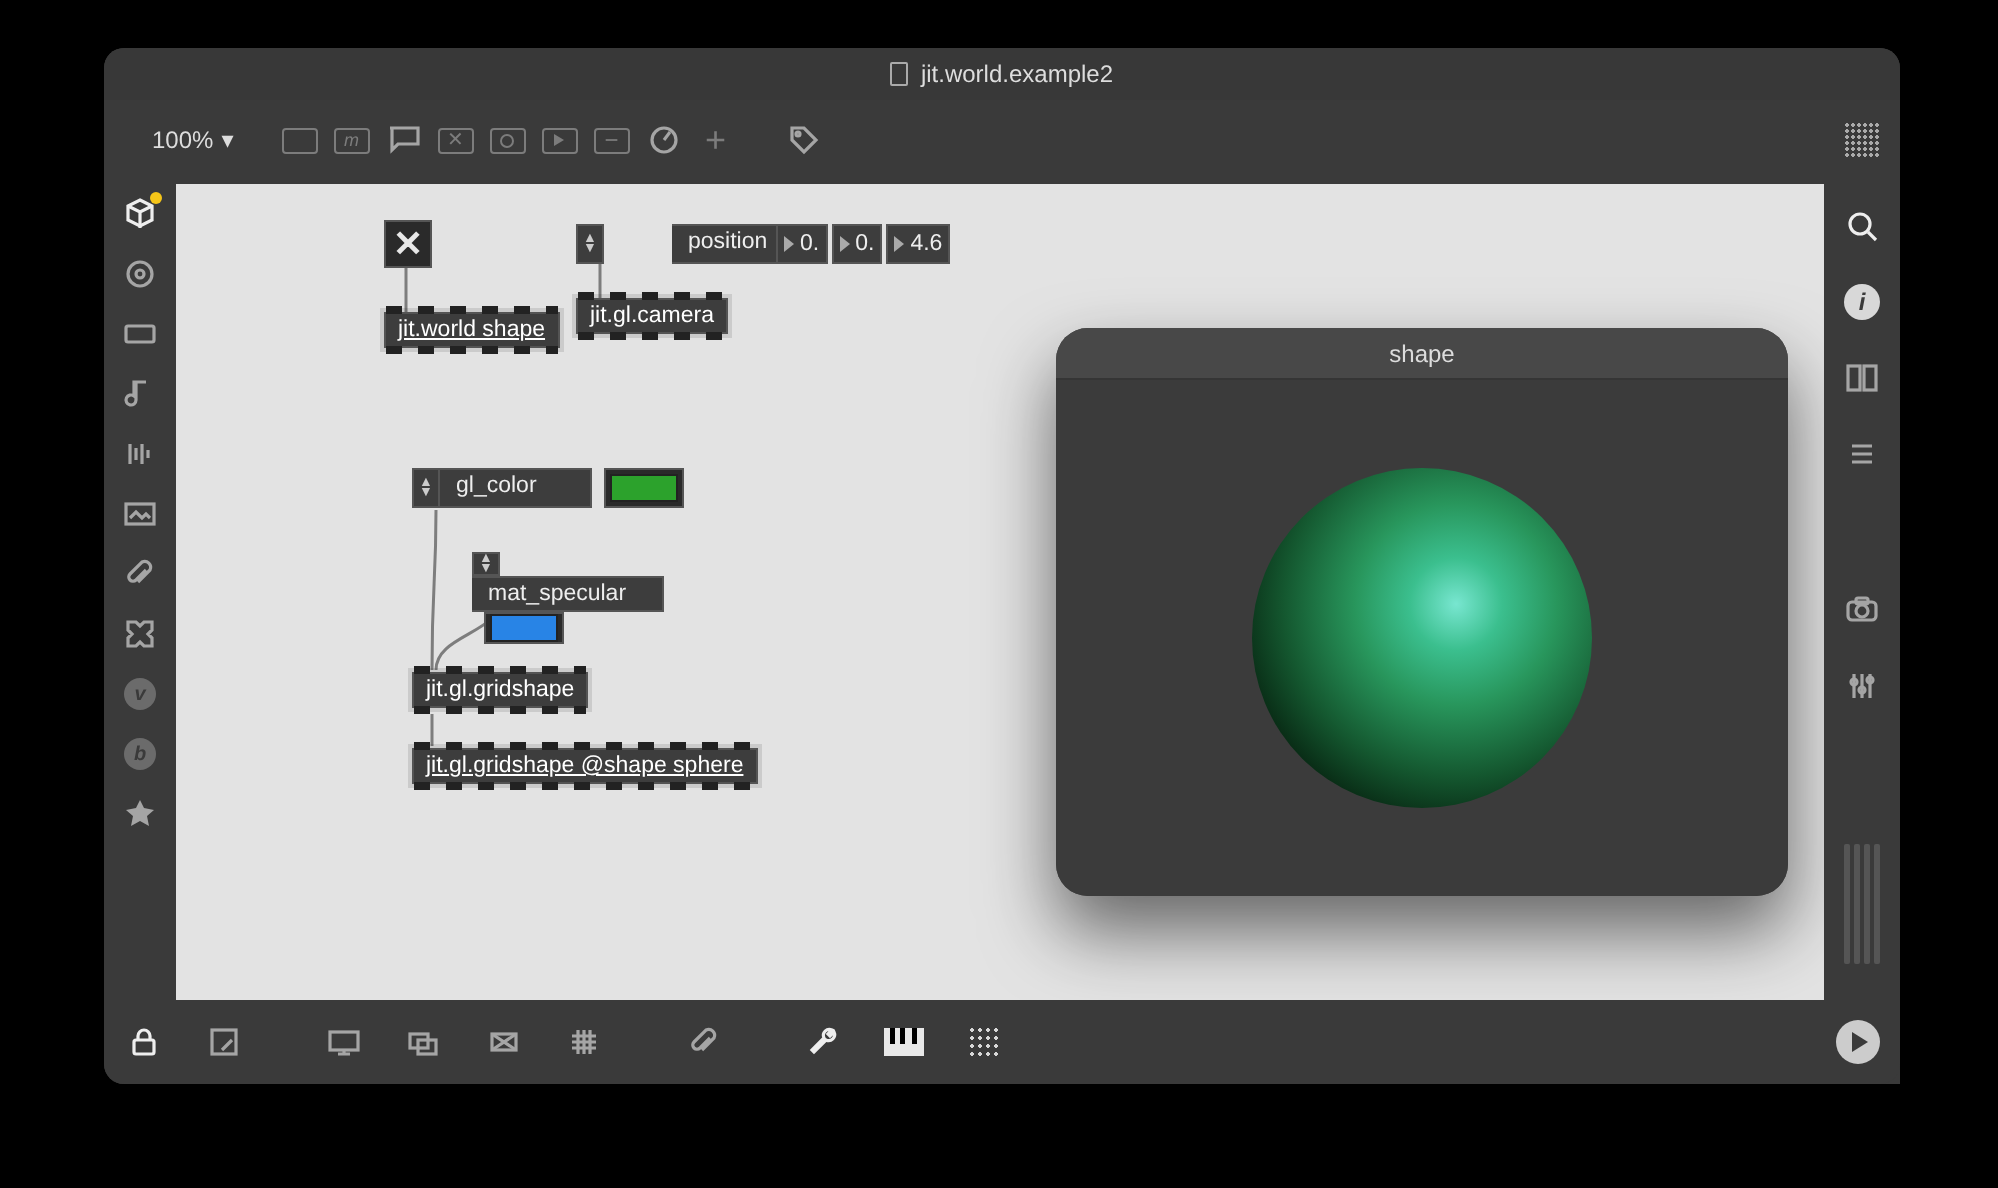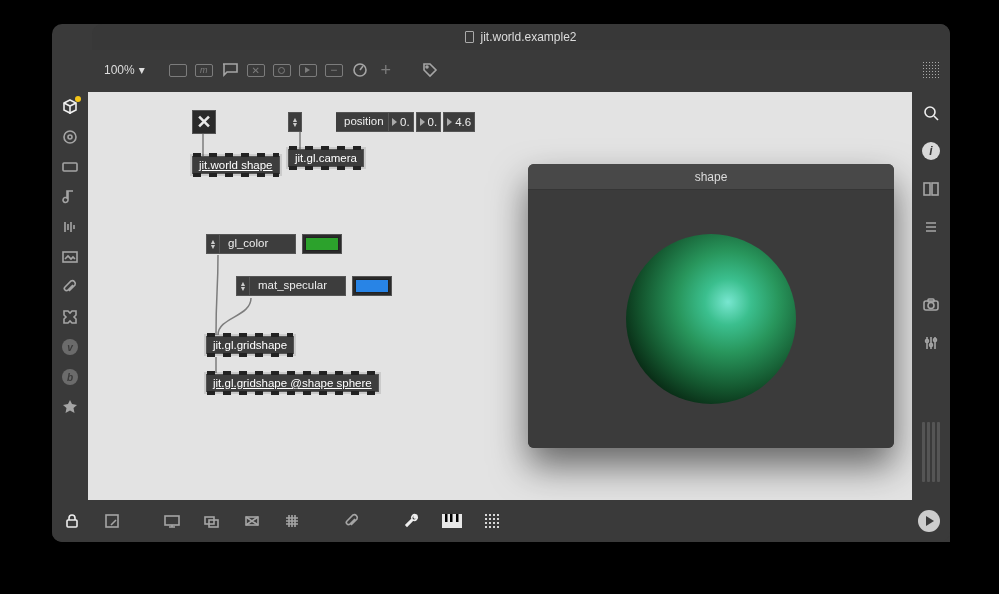--- a/index.html
+++ b/index.html
@@ -14,21 +14,20 @@
   }
 
   
   .window {
     position: absolute;
     left: 52px; top: 24px;
     width: 898px; height: 518px;
     background: #3a3a3a;
     border-radius: 10px;
     box-shadow: 0 15px 40px rgba(0,0,0,0.8);
-    padding-left: 40px;
   }
 
   .titlebar {
     height: 26px;
     display: flex;
     align-items: center;
     justify-content: center;
     background: #383838;
     border-radius: 10px 10px 0 0;
     position: relative;
@@ -47,20 +46,21 @@
   }
 
   
   .top-toolbar {
     height: 40px;
     background: #3a3a3a;
     display: flex;
     align-items: center;
     padding: 0 8px;
     gap: 6px;
+    margin-left: 12px;
   }
   .zoom {
     font-size: 12px;
     color: #ddd;
     padding: 0 4px;
     display: flex;
     align-items: center;
     gap: 4px;
   }
   .tool-icon {
@@ -258,21 +258,21 @@
     fill: none;
     pointer-events: none;
   }
 
   
   .render-window {
     position: absolute;
     left: 440px; top: 72px;
     width: 366px; height: 284px;
     background: #444;
-    border-radius: 6px;
+    border-radius: 16px;
     box-shadow: 0 18px 36px rgba(0,0,0,0.55);
     overflow: hidden;
   }
   .render-window .rtitle {
     height: 26px;
     display: flex; align-items: center; justify-content: center;
     background: #484848;
     color: #dcdcdc;
     font-size: 12px;
     border-bottom: 1px solid #353535;
@@ -471,21 +471,21 @@
       </div>
 
       <div class="attrui" style="left:118px; top:142px;">
         <div class="dd">▲<br>▼</div>
         <div class="label" style="width:76px">gl_color</div>
         <div class="swatch">
             <div class="chip" style="background:#2ca22c"></div>
           </div>
       </div>
 
-      <div class="attrui" style="left:148px; top:184px;">
+      <div class="attrui" style="left:148px; top:184px;flex-direction:column;">
         <div class="dd">▲<br>▼</div>
         <div class="label" style="width:96px">mat_specular</div>
         <div class="swatch">
             <div class="chip" style="background:#2884e6"></div>
           </div>
       </div>
 
       <div class="obj" style="left:118px; top:244px;">
         <span>jit.gl.gridshape</span>
       </div>

